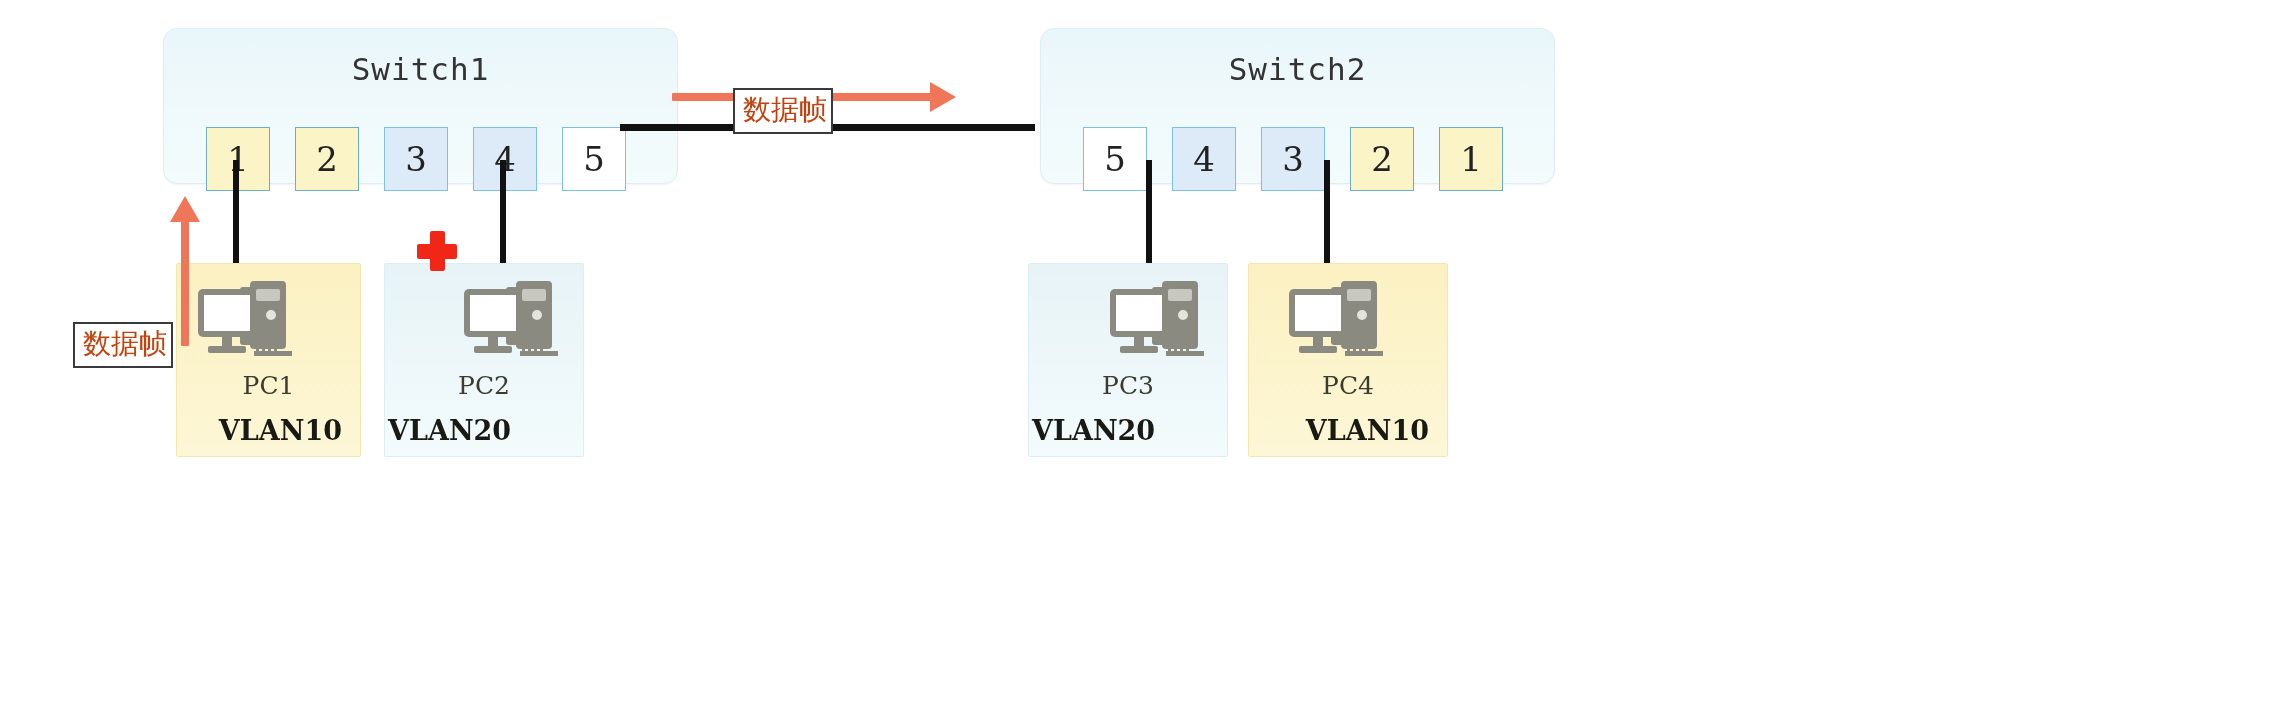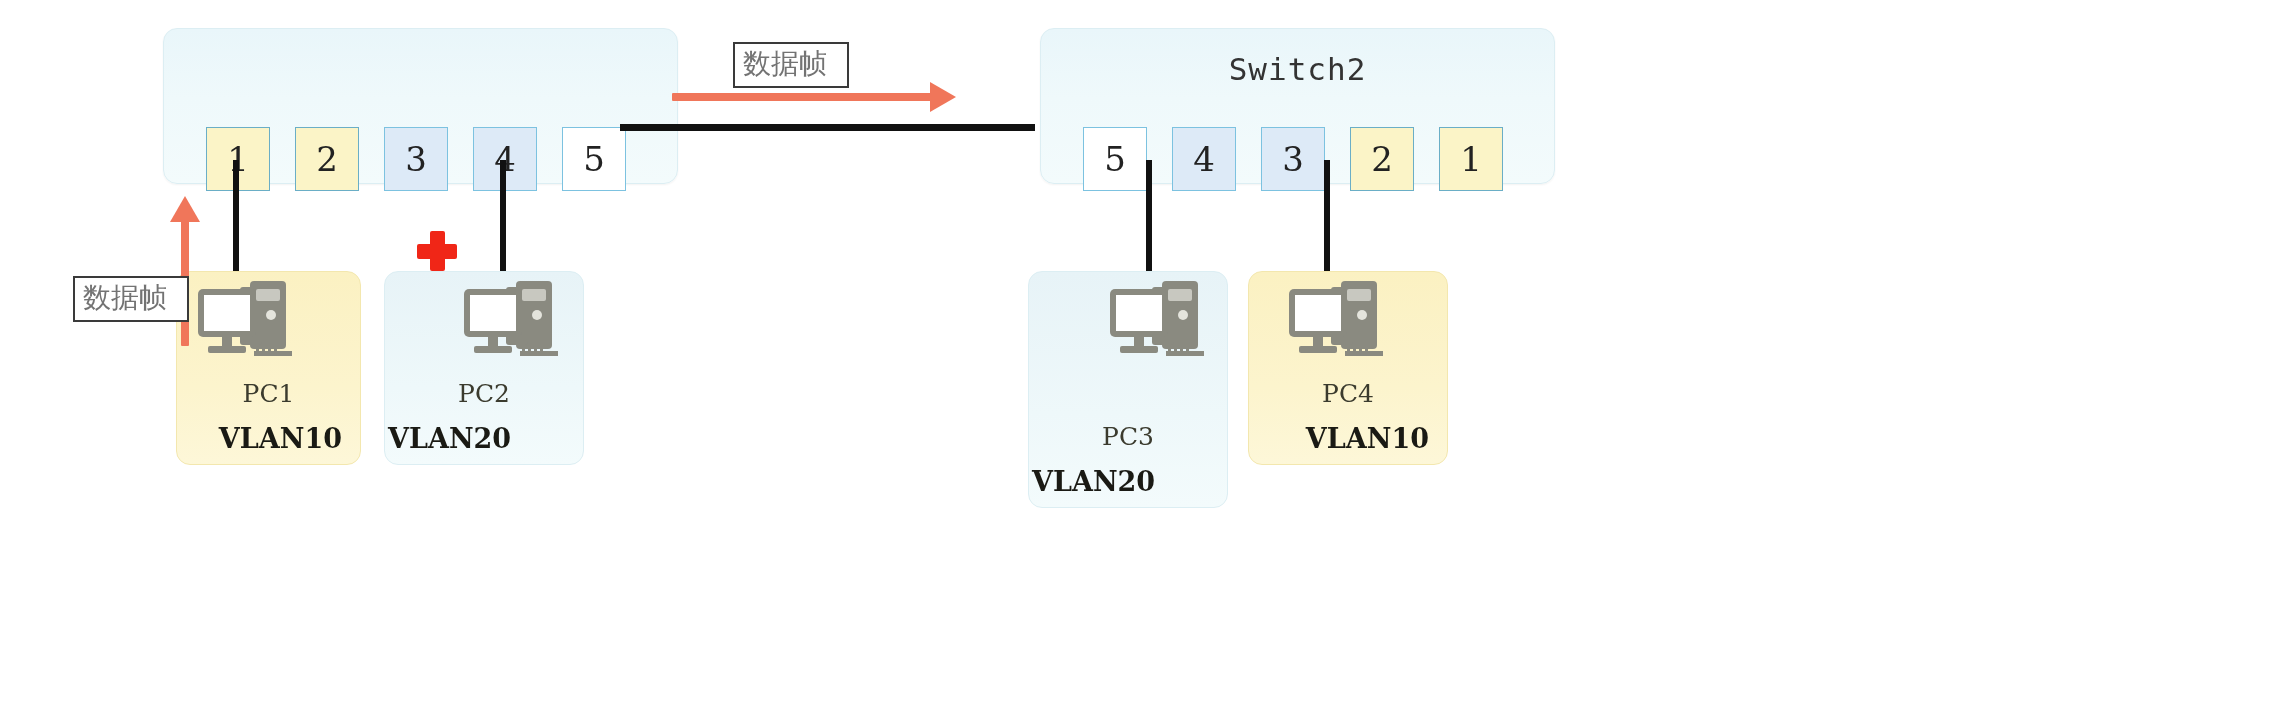--- a/index.html
+++ b/index.html
@@ -63,23 +63,22 @@
   }
   .port.trunk {
     background: #ffffff;
     border: 1.5px solid #7cc2e0;
   }
   .port-gap { width: 25px; height: 1px; }
 
   
   .host-box {
     position: absolute;
-    border-radius: 14px;
+    border-radius: 2px;
     box-sizing: border-box;
-    margin-top: 8px;
   }
   .host-box.vlan10 {
     background: linear-gradient(180deg, #fbf1c2 0%, #fcf4cd 60%, #fdf7d8 100%);
     border: 1px solid #f3e7ae;
   }
   .host-box.vlan20 {
     background: linear-gradient(180deg, #e7f3f7 0%, #eef8fa 60%, #f3fbfc 100%);
     border: 1px solid #dceef3;
   }
   .host-name {
@@ -147,26 +146,27 @@
     border-left: 15px solid transparent;
     border-right: 15px solid transparent;
     border-bottom: 26px solid #f0765a;
   }
 
   
   .callout {
     position: absolute;
     background: #ffffff;
     border: 2px solid #3a3a3a;
-    padding: 4px 20px 6px 8px;
+    padding: 4px 4px 6px 8px;
     font-family: "DejaVu Sans", sans-serif;
     font-size: 28px;
-    color: #737373;
+    color: #c2410c;
     line-height: 1.15;
     white-space: nowrap;
+    margin-top: 46px;
   }
 
   
   .cross-marker {
     position: absolute;
     width: 40px;
     height: 40px;
   }
   .cross-marker .bar {
     position: absolute;
@@ -179,20 +179,21 @@
   .cross-marker .bar-v {
     top: 0; left: 13px; height: 40px; width: 15px;
   }
 </style>
 </head>
 <body>
 
 <div id="stage">
 
   <div class="switch-box" style="left:163px; top:28px; width:513px; height:154px;">
+    <div class="switch-title">Switch1</div>
     <div class="port-row" style="left:42px; top:98px;">
       <div class="port vlan10">1</div>
       <div class="port-gap"></div>
       <div class="port vlan10">2</div>
       <div class="port-gap"></div>
       <div class="port vlan20">3</div>
       <div class="port-gap"></div>
       <div class="port vlan20">4</div>
       <div class="port-gap"></div>
       <div class="port trunk">5</div>
@@ -275,21 +276,21 @@
       <rect x="26" y="60" width="10" height="9" fill="#8a8a80"></rect>
       <rect x="12" y="69" width="38" height="7" rx="2" fill="#8a8a80"></rect>
     </svg>
   </div>
 
   <div class="cross-marker" style="left:417px; top:231px;">
     <div class="bar bar-h"></div>
     <div class="bar bar-v"></div>
   </div>
 
-  <div class="host-box vlan20" style="left:1028px; top:263px; width:200px; height:237px;">
+  <div class="host-box vlan20" style="left:1028px; top:263px; width:200px; height:194px;">
     <div class="host-name">PC3</div>
     <div class="vlan-tag align-left">VLAN20</div>
   </div>
   <div class="pc-icon" style="left:1108px; top:277px;">
     <svg viewBox="0 0 120 94" width="120" height="94">
       <rect x="54" y="4" width="36" height="68" rx="4" fill="#8a8a80"></rect>
       <rect x="44" y="10" width="22" height="58" rx="3" fill="#8a8a80"></rect>
       <rect x="60" y="12" width="24" height="12" rx="2" fill="#c8c8c0"></rect>
       <circle cx="75" cy="38" r="5" fill="#e4e4dc"></circle>
       <rect x="58" y="74" width="38" height="5" fill="#8a8a80"></rect>

